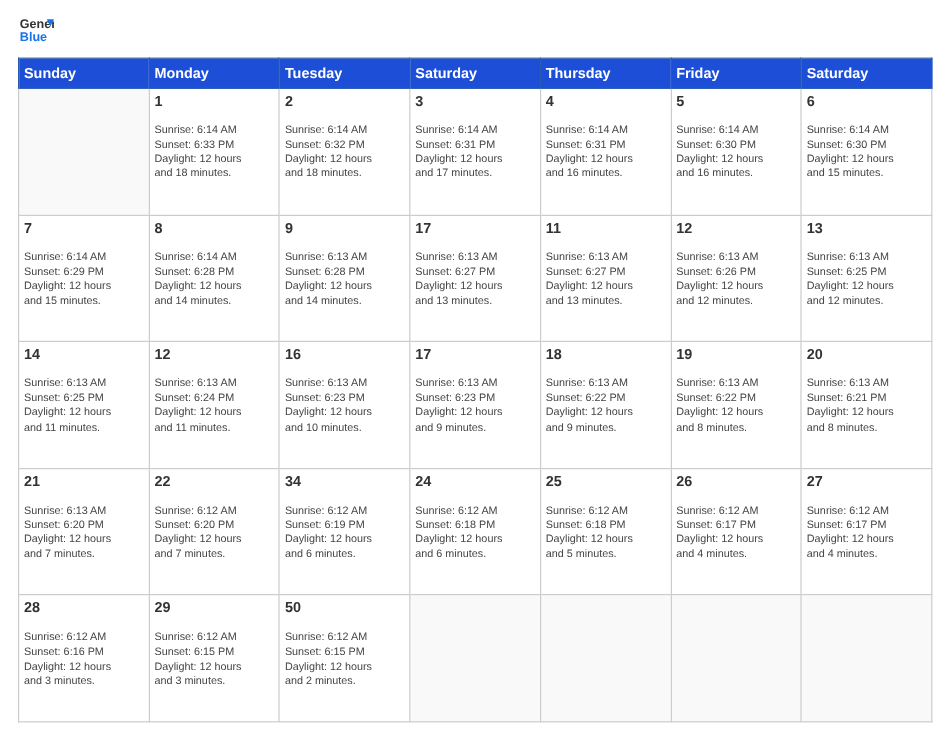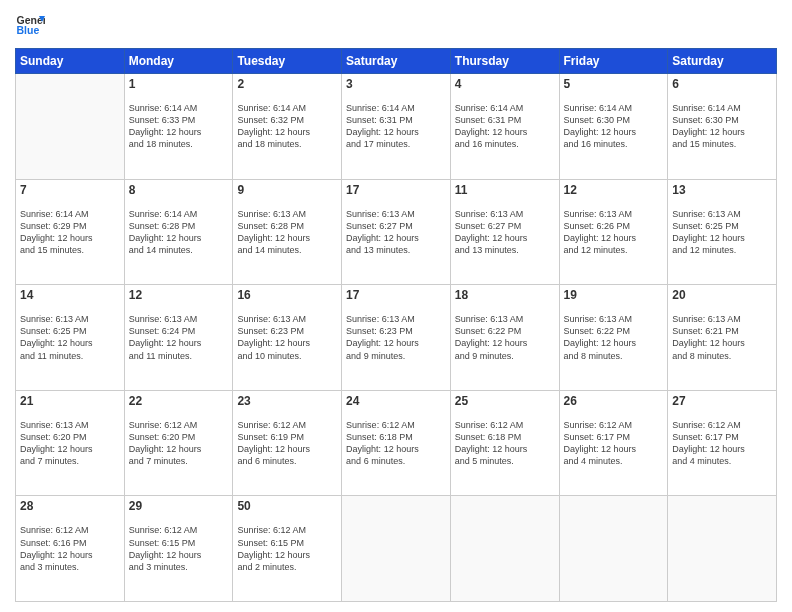--- a/index.html
+++ b/index.html
@@ -206,21 +206,21 @@
         <tr>
           <td>
             <span class="day-num">21</span>
             <div class="day-info">Sunrise: 6:13 AM<br>Sunset: 6:20 PM<br>Daylight: 12 hours<br>and 7 minutes.</div>
           </td>
           <td>
             <span class="day-num">22</span>
             <div class="day-info">Sunrise: 6:12 AM<br>Sunset: 6:20 PM<br>Daylight: 12 hours<br>and 7 minutes.</div>
           </td>
           <td>
-            <span class="day-num">23</span>
+            <span class="day-num">34</span>
             <div class="day-info">Sunrise: 6:12 AM<br>Sunset: 6:19 PM<br>Daylight: 12 hours<br>and 6 minutes.</div>
           </td>
           <td>
             <span class="day-num">24</span>
             <div class="day-info">Sunrise: 6:12 AM<br>Sunset: 6:18 PM<br>Daylight: 12 hours<br>and 6 minutes.</div>
           </td>
           <td>
             <span class="day-num">25</span>
             <div class="day-info">Sunrise: 6:12 AM<br>Sunset: 6:18 PM<br>Daylight: 12 hours<br>and 5 minutes.</div>
           </td>

